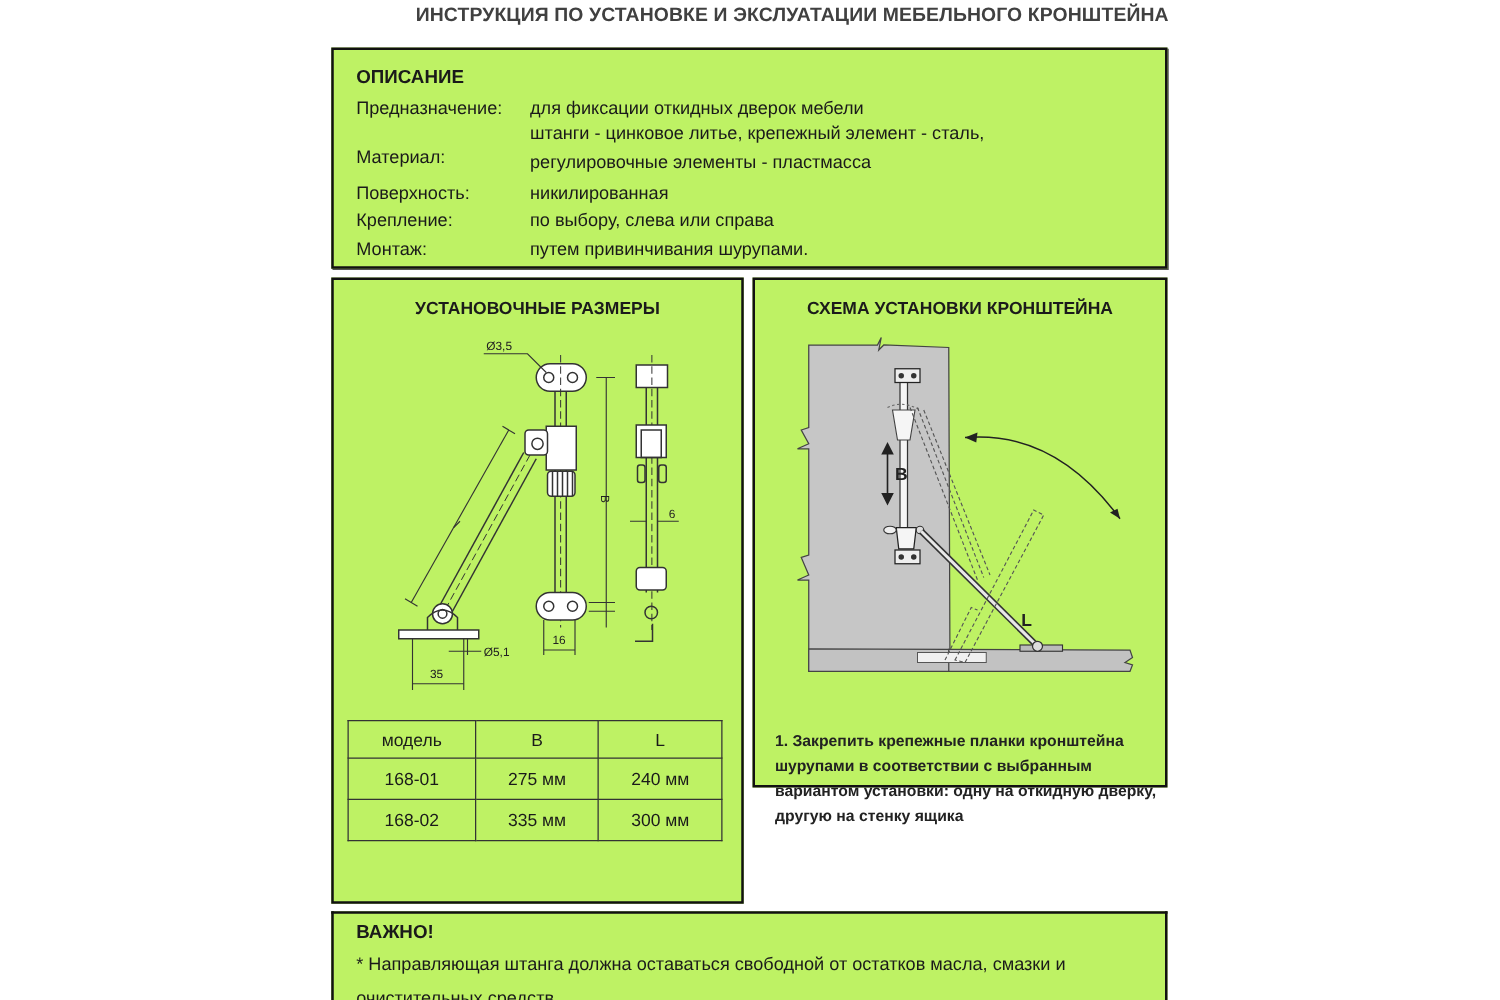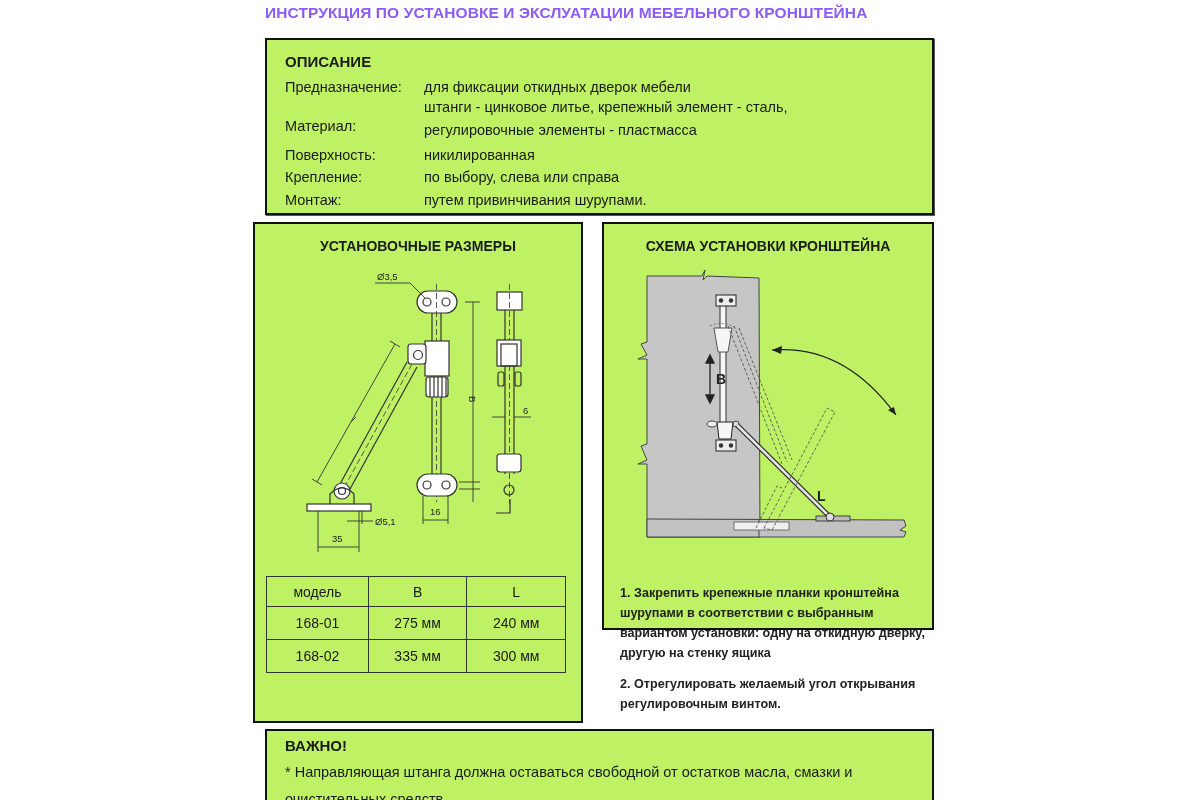--- a/index.html
+++ b/index.html
@@ -1,26 +1,26 @@
 <!DOCTYPE html>
 <html><head>
 <meta charset="utf-8">
 <style>
   html, body { margin:0; padding:0; }
   body {
     width:1200px; height:800px; overflow:hidden; background:#ffffff;
     position:relative; font-family:"Liberation Sans", sans-serif; color:#1a1a1a;
   }
   .title {
-    position:absolute; left:265px; top:4px; width:670px; text-align:left;
-    font-weight:bold; font-size:15.5px; letter-spacing:0.1px; color:#8b5cf6;
+    position:absolute; left:265px; top:4px; width:670px; text-align:right;
+    font-weight:bold; font-size:15.5px; letter-spacing:0.1px; color:#404040;
   }
   .box { position:absolute; border:2px solid #111; box-sizing:border-box; background:#bef264; }
   #box-desc { left:265px; top:38px; width:669px; height:177px; box-shadow:1px 1px 0 #555; }
-  #box-dims { left:253px; top:222px; width:330px; height:501px; }
+  #box-dims { left:265px; top:222px; width:330px; height:501px; }
   #box-scheme { left:602px; top:222px; width:332px; height:408px; }
   #box-important { left:265px; top:729px; width:669px; height:90px; border-bottom:none; }
 
   .desc-head { position:absolute; left:18px; top:13px; font-weight:bold; font-size:15px; }
   .desc-row { position:absolute; left:18px; font-size:14.5px; }
   .desc-label { position:absolute; left:0; white-space:nowrap;text-align:right; }
   .desc-val { position:absolute; left:139px; white-space:nowrap; }
 
   .sec-title {
     position:absolute; left:0; right:0; top:14px; text-align:center;
@@ -229,20 +229,19 @@
       <path d="M152,304 L173,262 L178,264"></path>
     </g>
 
     <path d="M168,126 Q240,120 292,191" fill="none" stroke="#222" stroke-width="1.2"></path>
     <path d="M168,126 L178,122 L177,130 Z" fill="#222"></path>
     <path d="M292,191 L284,186 L290,183 Z" fill="#222"></path>
   </svg>
 
   <div class="steps">
     <p>1. Закрепить крепежные планки кронштейна шурупами в соответствии с выбранным вариантом установки: одну на откидную дверку, другую на стенку ящика</p>
-    <p>2. Отрегулировать желаемый угол открывания регулировочным винтом.</p>
   </div>
 </div>
 
 <div class="box" id="box-important">
   <div class="imp-head">ВАЖНО!</div>
   <div class="imp-text">* Направляющая штанга должна оставаться свободной от остатков масла, смазки и очистительных средств.</div>
 </div>
 
 </body></html>

